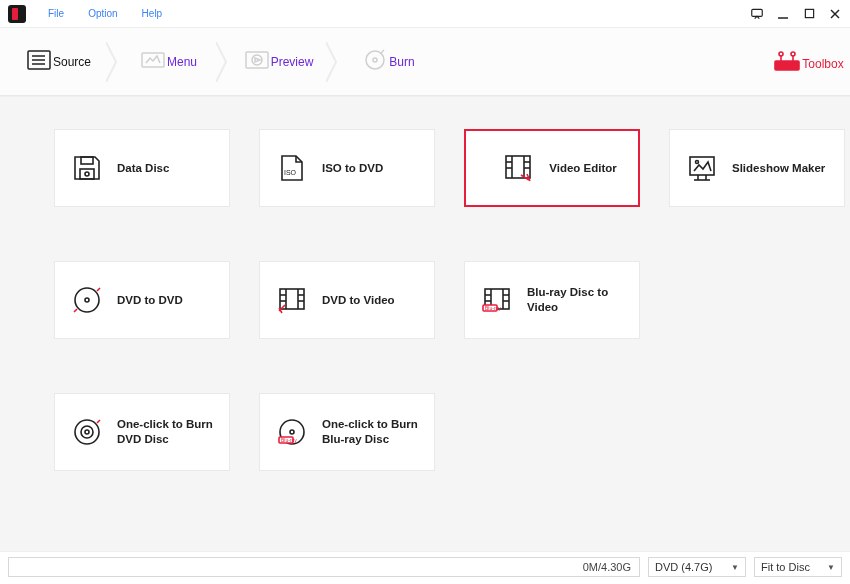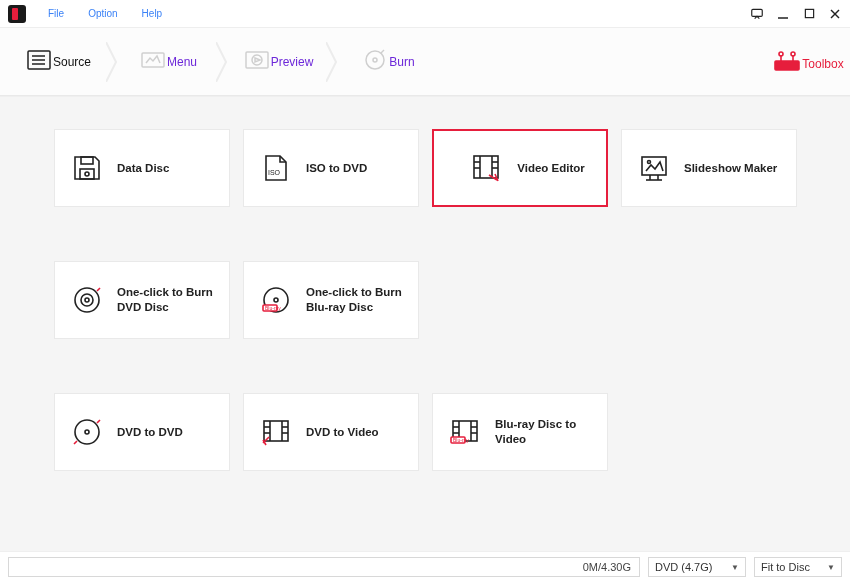--- a/index.html
+++ b/index.html
@@ -19,21 +19,21 @@
   .step { width: 92px; display: flex; align-items: center; justify-content: center; position: relative; }
   .step .step-icon { width: 28px; height: 24px; margin-bottom: 4px; }
   .step .label { font-size: 12px; color: #6d28d9; }
   .step.active .label { color: #111; }
   .chev { width: 18px; display: flex; align-items: center; justify-content: center; color: #e6e6e6; }
   .toolbox { margin-left: auto; width: 84px; display: flex; flex-direction: row; align-items: center; justify-content: center; color: #e61e3c; }
   .toolbox .label { font-size: 12px; margin-top: 4px; }
   
   
   .main { height: 456px; background: #f5f5f5; padding: 32px 54px 0 54px; border-top: 1px solid #efefef; border-bottom: 1px solid #efefef; overflow: hidden; }
-  .grid { display: grid; grid-template-columns: repeat(4, 176px); gap: 13px; }
+  .grid { display: grid; grid-template-columns: repeat(4, 176px); gap: 29px; }
   .row2, .row3 { margin-top: 54px; }
   .card { height: 78px; background: #fff; border: 1px solid #e9e9e9; display: flex; align-items: center; padding-left: 16px; gap: 14px; cursor: pointer; }
   .card.selected { border: 2px solid #e61e3c; justify-content: center; }
   .card .icon { width: 32px; height: 30px; flex-shrink: 0; }
   .card .text { font-size: 11.5px; color: #222; font-weight: 600; line-height: 1.3; max-width: 110px; }
   
   
   .bottom { height: 30px; display: flex; align-items: center; padding: 0 8px; gap: 8px; }
   .progress { flex: 1; height: 20px; border: 1px solid #d8d8d8; display: flex; align-items: center; justify-content: flex-end; padding-right: 8px; font-size: 11px; color: #444; }
   .select { height: 20px; width: 98px; border: 1px solid #d8d8d8; font-size: 11px; color: #333; padding: 0 6px; display: flex; align-items: center; justify-content: space-between; background: #fff; }
@@ -196,45 +196,20 @@
         <svg width="32" height="30" viewBox="0 0 32 30" fill="none" stroke="#222" stroke-width="1.6">
             <rect x="4" y="4" width="24" height="18"></rect>
             <path d="M8 18 l5-6 4 4 5-7 3 9"></path>
             <circle cx="11" cy="9" r="1.5"></circle>
             <line x1="12" y1="22" x2="12" y2="27"></line>
             <line x1="20" y1="22" x2="20" y2="27"></line>
             <line x1="8" y1="27" x2="24" y2="27"></line>
           </svg>
       </span>
       <span class="text">Slideshow Maker</span>
-    </div>
-  </div>
-
-  <div class="grid row2">
-    <div class="card">
-      <span class="icon">
-        <svg width="32" height="30" viewBox="0 0 32 30" fill="none" stroke="#222" stroke-width="1.6">
-            <circle cx="16" cy="15" r="12"></circle>
-            <circle cx="16" cy="15" r="6"></circle>
-            <circle cx="16" cy="15" r="2"></circle>
-            <path d="M26 6 l3-3" stroke="#e61e3c"></path>
-          </svg>
-      </span>
-      <span class="text">One-click to Burn DVD Disc</span>
-    </div>
-    <div class="card">
-      <span class="icon">
-        <svg width="32" height="30" viewBox="0 0 32 30" fill="none" stroke="#222" stroke-width="1.6">
-            <circle cx="16" cy="15" r="12"></circle>
-            <circle cx="16" cy="15" r="2"></circle>
-            <rect x="3" y="20" width="14" height="6" rx="1" fill="#fff" stroke="#e61e3c"></rect>
-            <text x="5" y="25" font-size="5" fill="#e61e3c" stroke="none">Blu-ray</text>
-          </svg>
-      </span>
-      <span class="text">One-click to Burn Blu-ray Disc</span>
     </div>
   </div>
 
   <div class="grid row3">
     <div class="card">
       <span class="icon">
         <svg width="32" height="30" viewBox="0 0 32 30" fill="none" stroke="#222" stroke-width="1.6">
             <circle cx="16" cy="15" r="12"></circle>
             <circle cx="16" cy="15" r="2"></circle>
             <path d="M6 24 l-3 3 M26 6 l3-3" stroke="#e61e3c"></path>
@@ -267,20 +242,45 @@
             <line x1="4" y1="16" x2="10" y2="16"></line>
             <line x1="22" y1="10" x2="28" y2="10"></line>
             <line x1="22" y1="16" x2="28" y2="16"></line>
             <rect x="2" y="20" width="14" height="6" rx="1" fill="#fff" stroke="#e61e3c"></rect>
             <text x="4" y="25" font-size="5" fill="#e61e3c" stroke="none">Blu-ray</text>
           </svg>
       </span>
       <span class="text">Blu-ray Disc to Video</span>
     </div>
   </div>
+
+  <div class="grid row2">
+    <div class="card">
+      <span class="icon">
+        <svg width="32" height="30" viewBox="0 0 32 30" fill="none" stroke="#222" stroke-width="1.6">
+            <circle cx="16" cy="15" r="12"></circle>
+            <circle cx="16" cy="15" r="6"></circle>
+            <circle cx="16" cy="15" r="2"></circle>
+            <path d="M26 6 l3-3" stroke="#e61e3c"></path>
+          </svg>
+      </span>
+      <span class="text">One-click to Burn DVD Disc</span>
+    </div>
+    <div class="card">
+      <span class="icon">
+        <svg width="32" height="30" viewBox="0 0 32 30" fill="none" stroke="#222" stroke-width="1.6">
+            <circle cx="16" cy="15" r="12"></circle>
+            <circle cx="16" cy="15" r="2"></circle>
+            <rect x="3" y="20" width="14" height="6" rx="1" fill="#fff" stroke="#e61e3c"></rect>
+            <text x="5" y="25" font-size="5" fill="#e61e3c" stroke="none">Blu-ray</text>
+          </svg>
+      </span>
+      <span class="text">One-click to Burn Blu-ray Disc</span>
+    </div>
+  </div>
 </div>
 
 <div class="bottom">
   <div class="progress">
     <span>0M/4.30G</span>
   </div>
   <div class="select">
     <span>DVD (4.7G)</span>
     <span class="caret">▼</span>
   </div>

